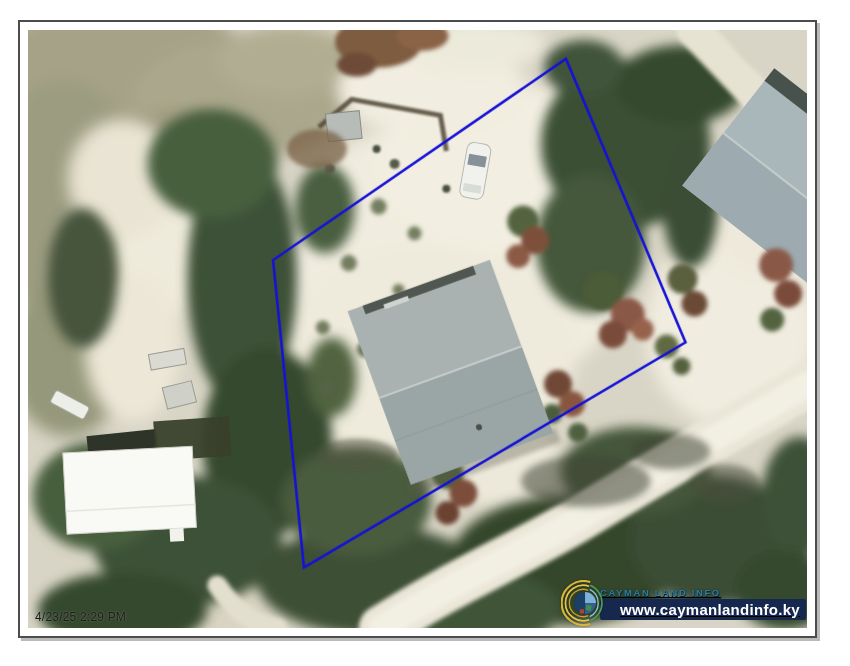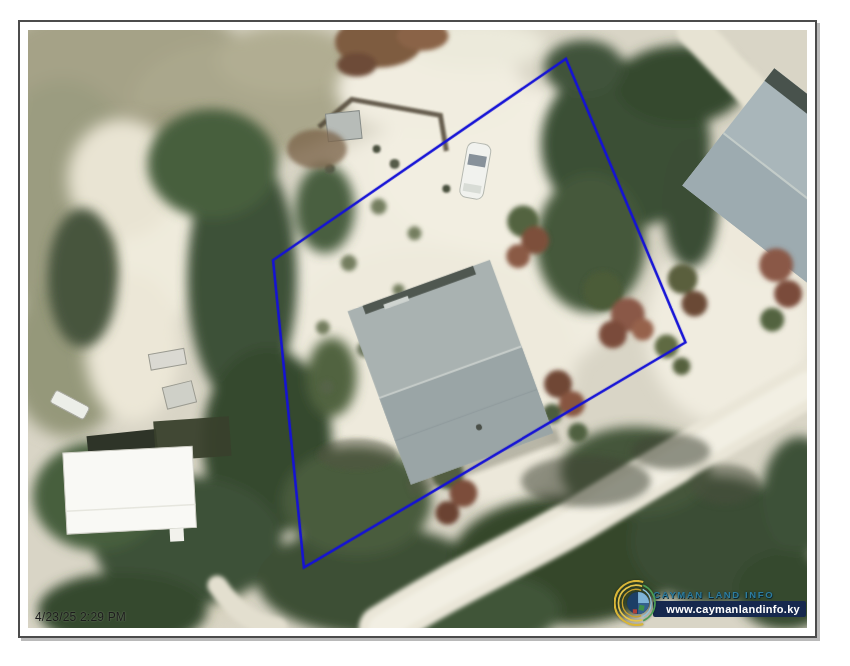--- a/index.html
+++ b/index.html
@@ -4,23 +4,23 @@
 <style>
   html,body{margin:0;padding:0;background:#fff;}
   .page{position:relative;width:850px;height:666px;background:#ffffff;font-family:"Liberation Sans",sans-serif;overflow:hidden;}
   .frame{position:absolute;left:18px;top:20px;width:799px;height:618px;background:#ffffff;border:2px solid var(--frame-border,#4c4c4c);box-shadow:3px 3px 0 rgba(130,130,130,.55);box-sizing:border-box;}
   .photo{position:absolute;left:8px;top:8px;right:8px;bottom:8px;overflow:hidden;background:#d9d5c6;}
   .photo svg.scene{position:absolute;left:0;top:0;width:100%;height:100%;display:block;}
   .parcel{fill:none;stroke:var(--parcel-stroke,#1512d6);stroke-width:2.6;stroke-linejoin:miter;}
   .timestamp{position:absolute;left:7px;bottom:4px;font-size:12px;color:#1c1c1c;letter-spacing:.2px;text-shadow:0 0 2px rgba(240,240,230,.35);}
   .credit{position:absolute;right:1px;bottom:2px;display:flex;align-items:center;}
   .emblem{width:46px;height:46px;margin-right:-7px;position:relative;z-index:2;filter:drop-shadow(0 0 1px rgba(0,0,0,.4));}
-  .credit-text{display:flex;flex-direction:column;align-items:flex-start;}
+  .credit-text{display:flex;flex-direction:column;align-items:flex-start;text-decoration:underline;}
   .brand{font-size:9.5px;font-weight:bold;letter-spacing:1.6px;color:var(--brand-text,#2e7d9e);text-shadow:.6px .6px 0 #0b2531,0 0 2px rgba(8,30,42,.85);margin:0 0 1px 0;white-space:nowrap;}
-  .url{background:var(--url-bg,#16284e);color:#ffffff;font-size:11px;font-weight:bold;letter-spacing:.3px;padding:2px 6px 2px 13px;border-radius:2px;white-space:nowrap;}
+  .url{background:var(--url-bg,#16284e);color:#ffffff;font-size:15px;font-weight:bold;letter-spacing:.3px;padding:2px 6px 2px 20px;border-radius:2px;white-space:nowrap;}
 </style>
 </head>
 <body>
 
 <div class="page">
   <div class="frame">
     <div class="photo">
 
       <svg class="scene" viewBox="0 0 782 603" preserveAspectRatio="none">
         <defs>

